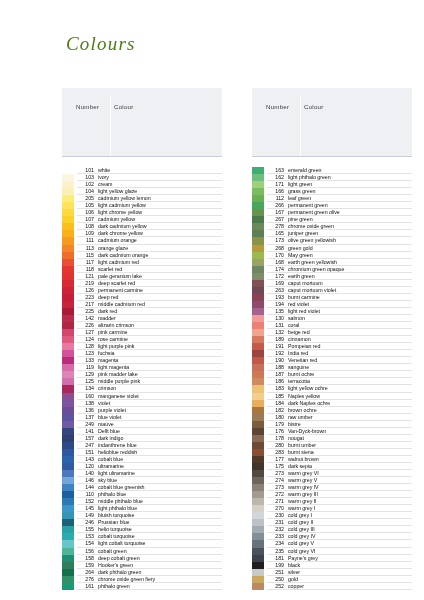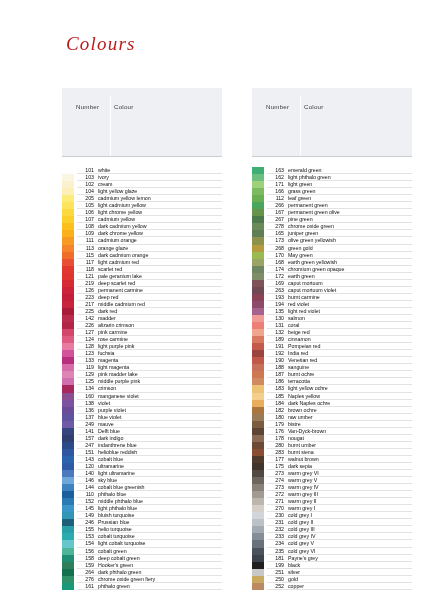--- a/index.html
+++ b/index.html
@@ -22,21 +22,21 @@
     background: #ffffff;
   }
   #page-title {
     position: absolute;
     left: 66px;
     top: 33px;
     font-family: "Liberation Serif", serif;
     font-style: italic;
     font-size: 19px;
     letter-spacing: 1.2px;
-    color: #b91c1c;
+    color: #4d7c0f;
   }
   .column {
     position: absolute;
     top: 88px;
     width: 160px;
   }
   #col-left { left: 62px; }
   #col-right { left: 252px; }
 
   .col-head {

